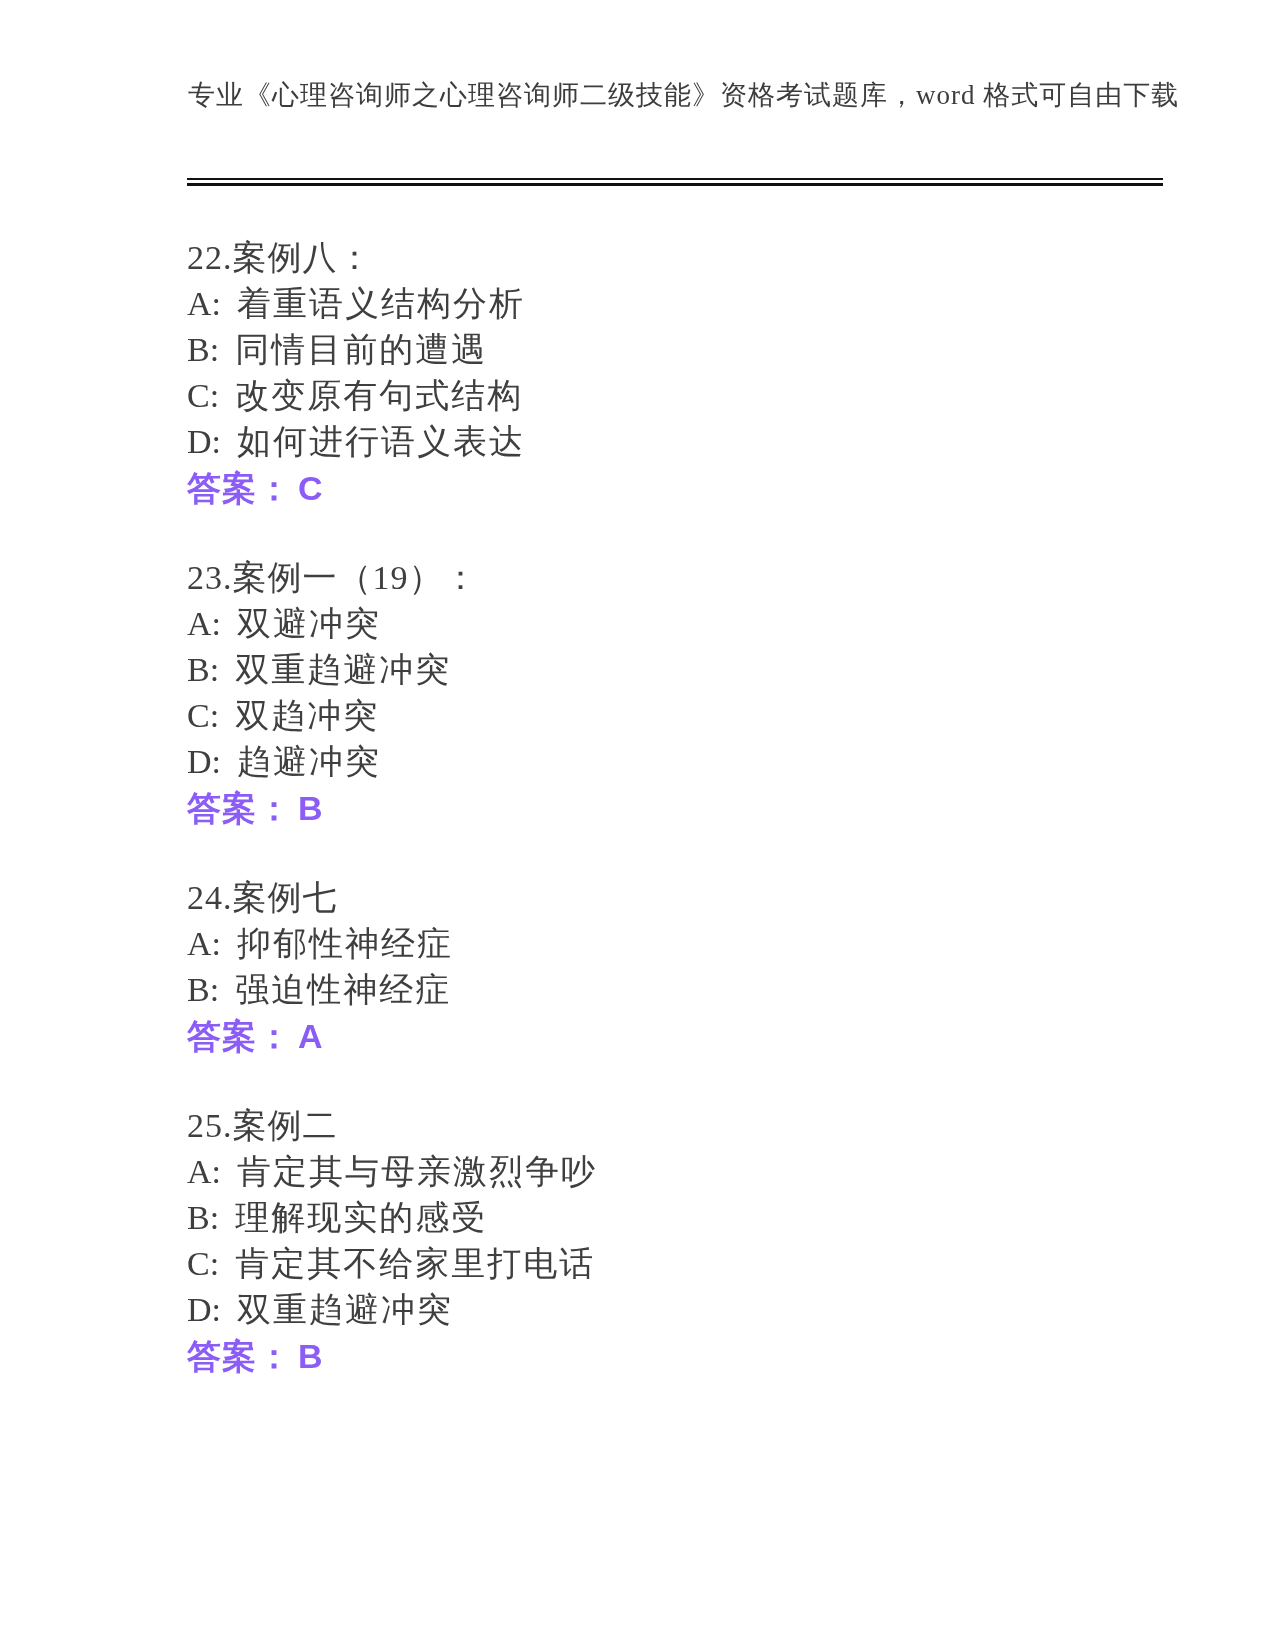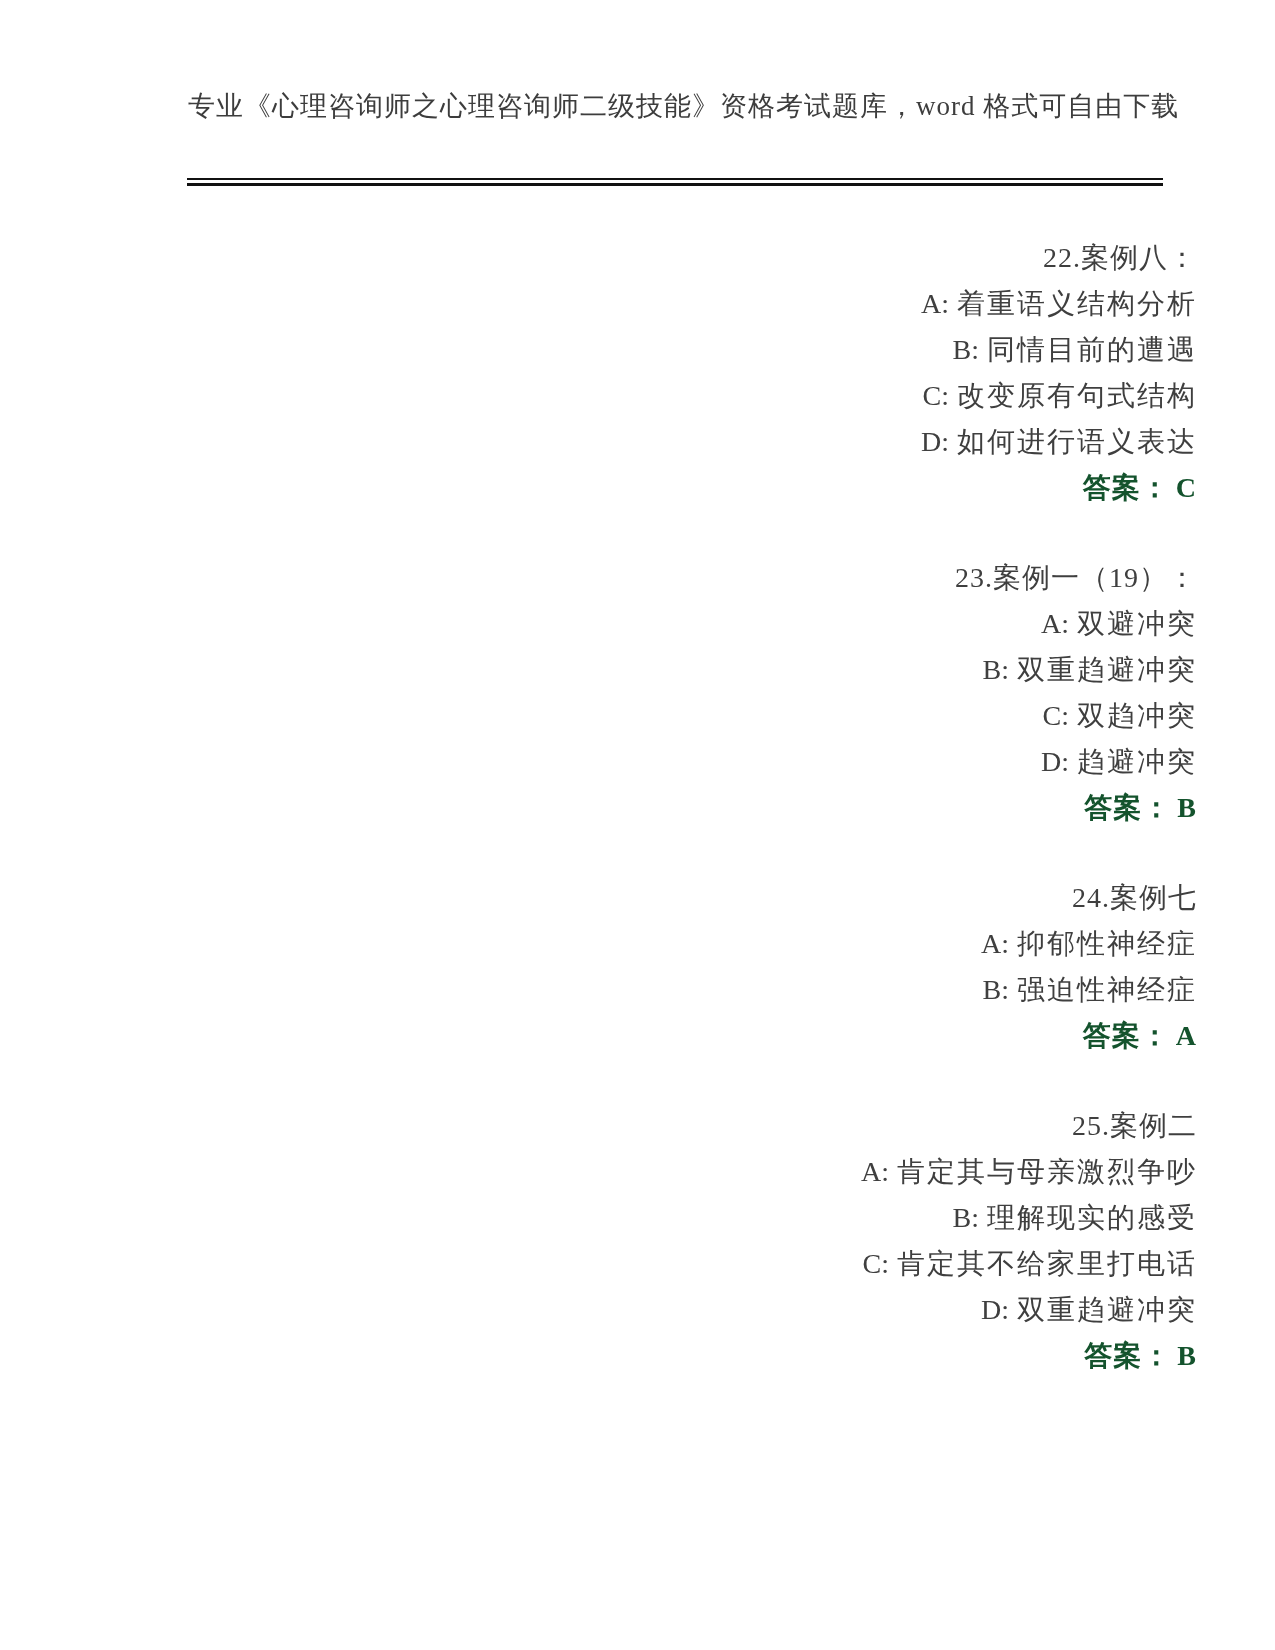--- a/index.html
+++ b/index.html
@@ -17,21 +17,21 @@
   }
   .page {
     position: absolute;
     inset: 0;
     background: #ffffff;
   }
   
   .doc-header {
     position: absolute;
     left: 188px;
-    top: 87px;
+    top: 76px;
     width: 900px;
     font-size: 27px;
     line-height: 39px;
     color: #3d3d3d;
     letter-spacing: 1px;
   }
   .header-line {
     white-space: nowrap;
   }
   
@@ -56,41 +56,40 @@
     left: 187px;
     top: 235px;
     width: 1010px;
   }
   .question {
     margin: 0 0 44px 0;
   }
   .qline {
     height: 46px;
     line-height: 46px;
-    font-size: 28px;
+    font-size: 34px;
     white-space: nowrap;
     color: #3f3f3f;
-    text-align: right;
   }
   .q-title .q-number,
   .q-title .q-text {
     letter-spacing: 1px;
   }
   .option .opt-label {
     display: inline-block;
     min-width: 28px;
   }
   .option .opt-text {
-    margin-left: 8px;
+    margin-left: 16px;
     letter-spacing: 2px;
   }
   .answer {
-    font-family: Liberation Serif, serif;
+    font-family: Liberation Sans, sans-serif;
     font-weight: bold;
-    color: #14532d;
+    color: #8b5cf6;
     letter-spacing: 1px;
   }
   .answer .ans-value {
     margin-left: 6px;
   }
 </style>
 </head>
 <body>
 
 <div class="page">

